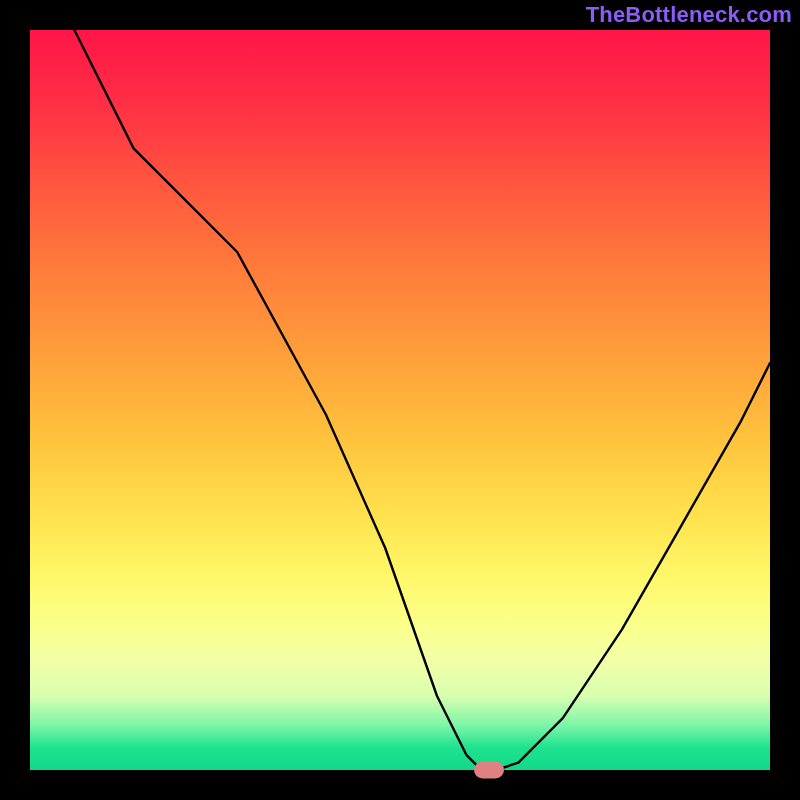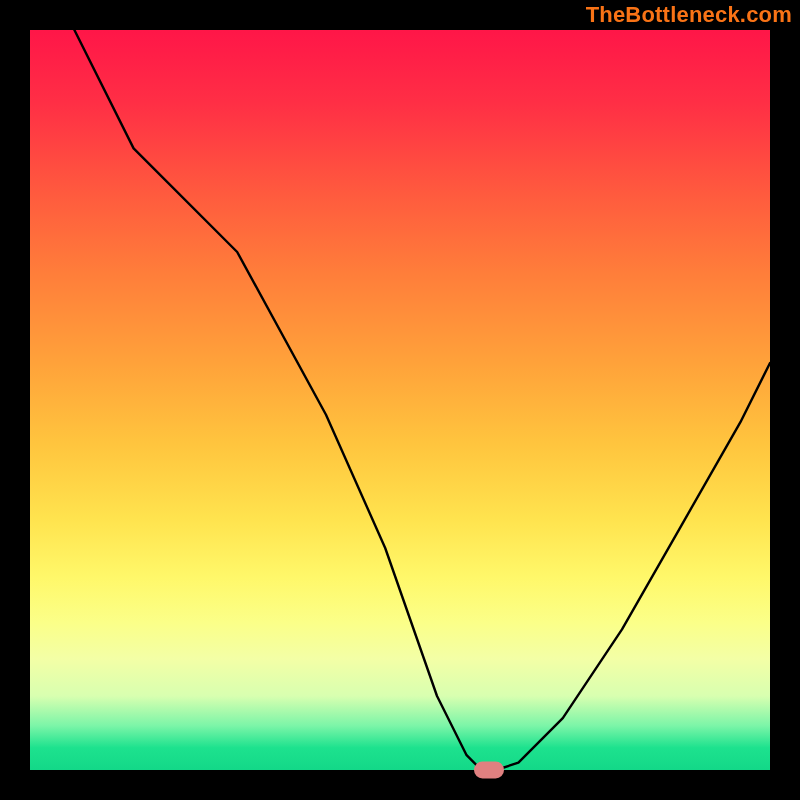--- a/index.html
+++ b/index.html
@@ -13,21 +13,21 @@
   }
   .container {
     position: relative;
     width: 800px;
     height: 800px;
   }
   .watermark {
     position: absolute;
     top: 2px;
     right: 8px;
-    color: #f97316;
+    color: #8b5cf6;
     font-size: 22px;
     font-weight: 600;
     letter-spacing: 0.2px;
     z-index: 5;
     user-select: none;
   }
   .plot-area {
     position: absolute;
     left: 30px;
     top: 30px;

